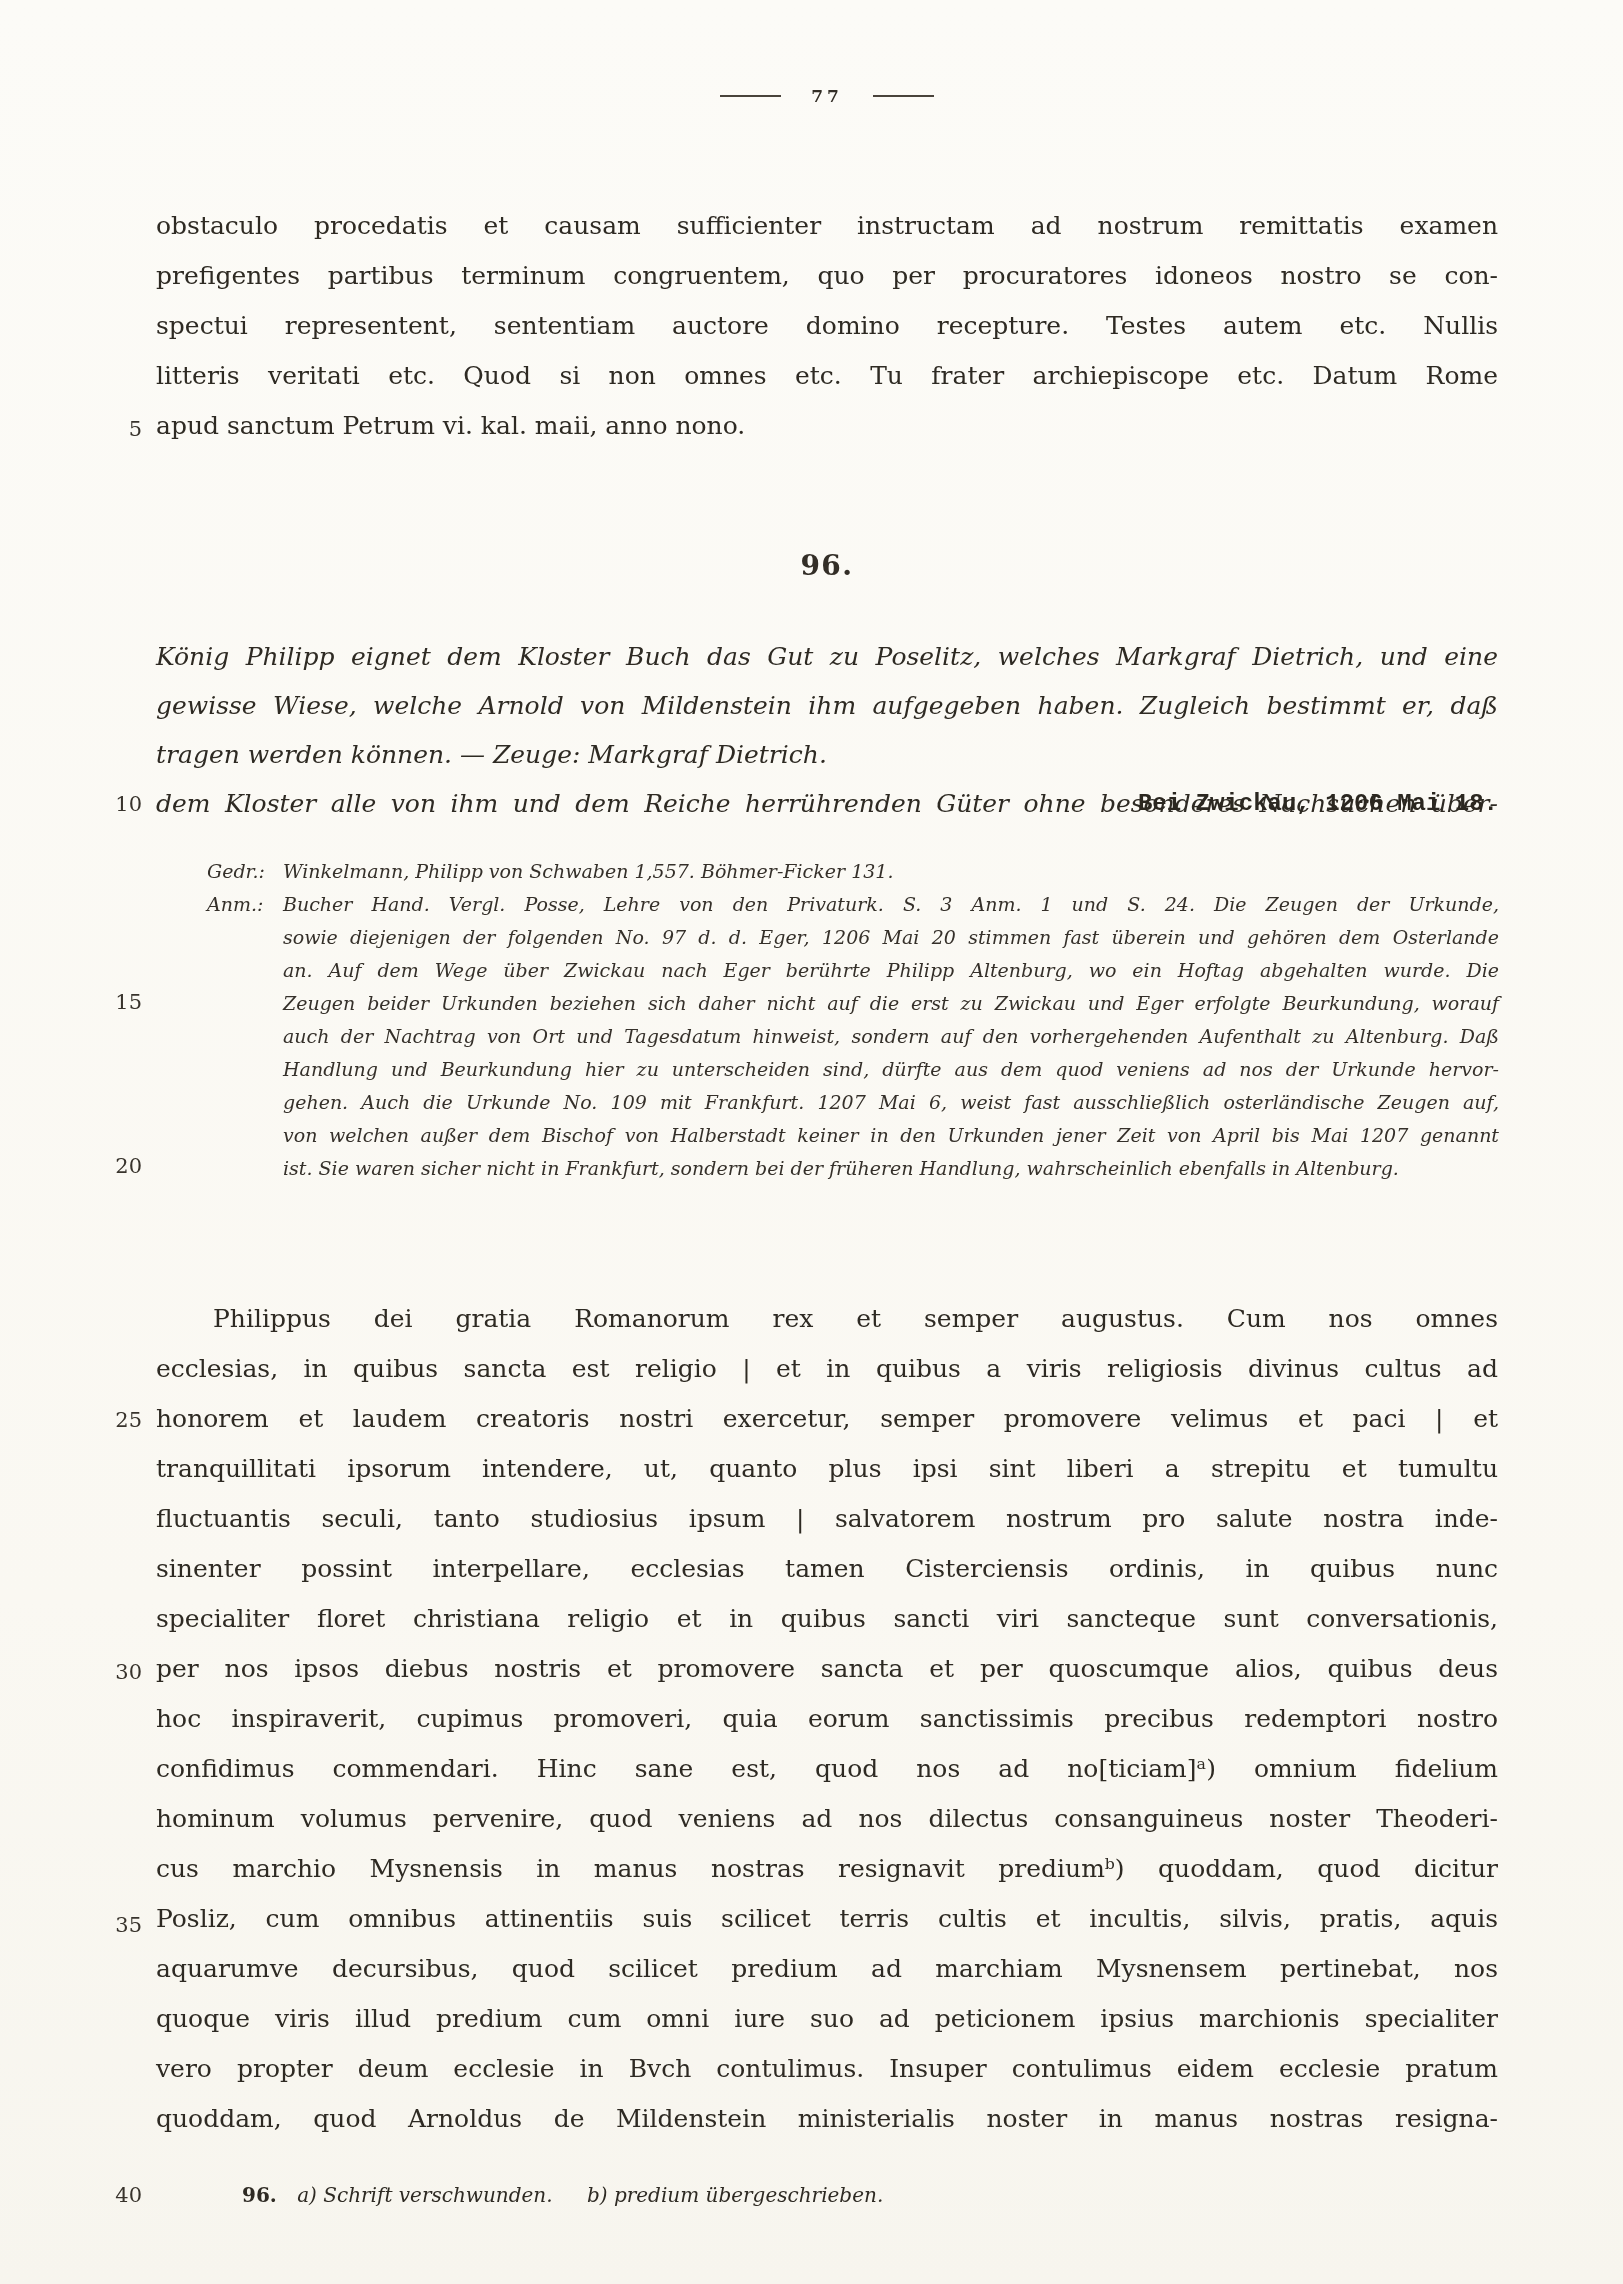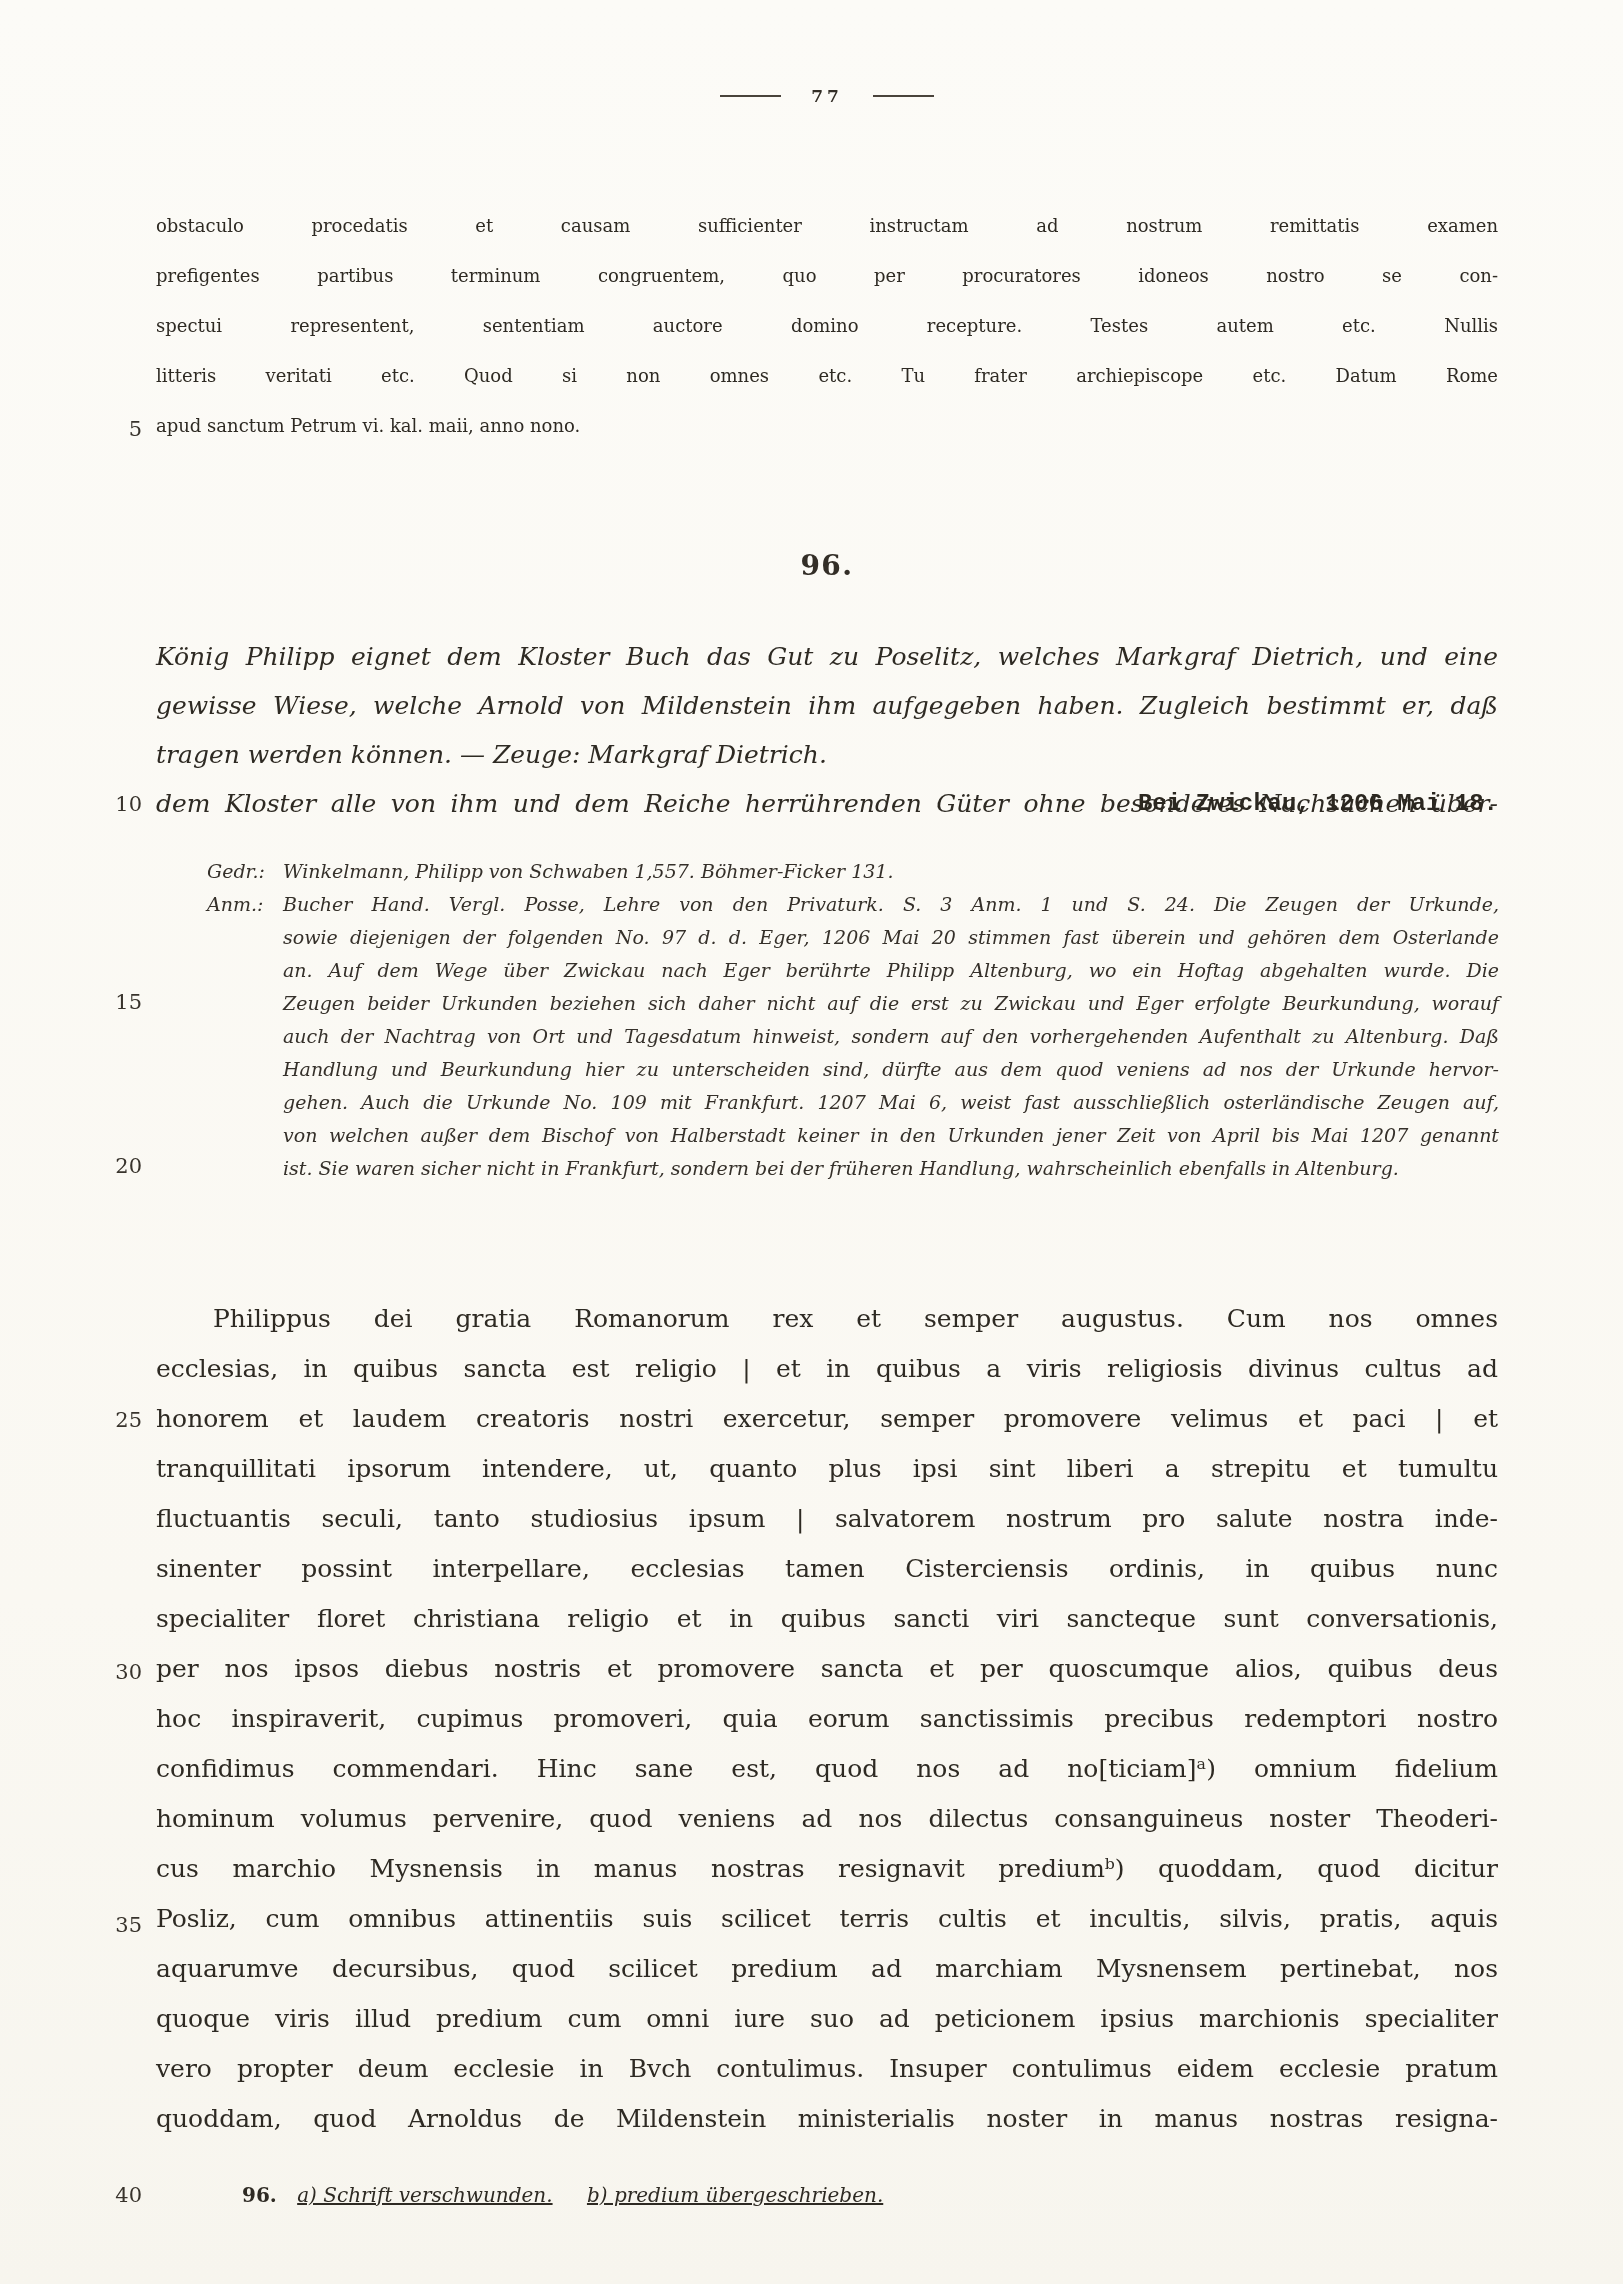--- a/index.html
+++ b/index.html
@@ -50,21 +50,21 @@
     text-align: justify;
     text-align-last: justify;
   }
   .tline-last {
     text-align-last: left;
   }
 
   
   .para-cont {
     top: 201px;
-    font-size: 18px;
+    font-size: 25px;
     line-height: 50px;
   }
 
   
   .doc-number {
     top: 549px;
     text-align: center;
     font-size: 28px;
     font-weight: bold;
     letter-spacing: 1.5px;
@@ -129,21 +129,20 @@
     font-size: 20px;
     line-height: 28px;
   }
   .footnote-number {
     font-weight: bold;
     margin-right: 14px;
   }
   .footnote-note {
     font-style: italic;
     margin-right: 28px;
-    text-decoration: underline;
   }
 
   
   .margin-num {
     position: absolute;
     left: 76px;
     width: 66px;
     text-align: right;
     font-size: 21px;
     color: #38332c;

